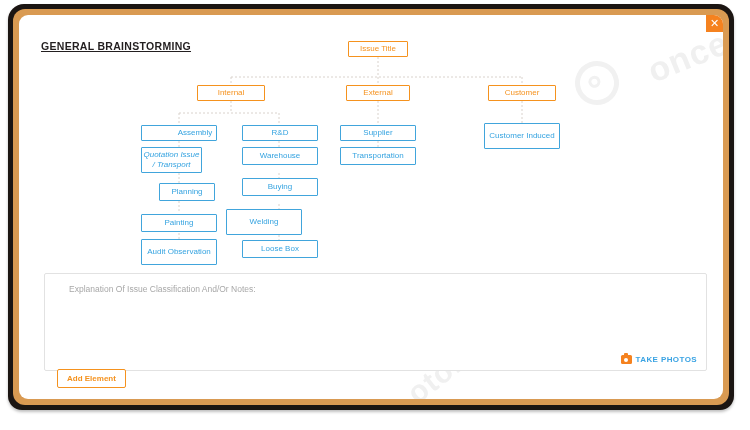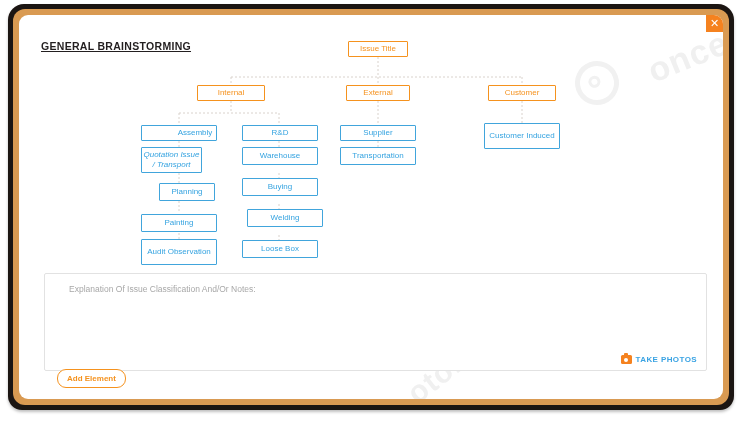--- a/index.html
+++ b/index.html
@@ -182,21 +182,21 @@
     left: 38px;
     top: 354px;
     padding: 4px 9px;
     box-sizing: border-box;
     border: 1px solid #f5921e;
     background: #ffffff;
     color: #f5921e;
     font-family: "Liberation Sans", sans-serif;
     font-size: 8px;
     font-weight: bold;
-    border-radius: 9px;
+    border-radius: 2px;
     cursor: pointer;
     z-index: 12;
   }
 
   #take-photos-button {
     position: absolute;
     right: 26px;
     top: 340px;
     display: flex;
     align-items: center;
@@ -296,21 +296,21 @@
 
         <div class="node blue" style="left:122px; top:110px; width:76px; height:16px;padding-left:32px;">Assembly</div>
         <div class="node blue" style="left:122px; top:132px; width:61px; height:26px;font-style:italic;">Quotation Issue / Transport</div>
         <div class="node blue" style="left:140px; top:168px; width:56px; height:18px;">Planning</div>
         <div class="node blue" style="left:122px; top:199px; width:76px; height:18px;">Painting</div>
         <div class="node blue" style="left:122px; top:224px; width:76px; height:26px;">Audit Observation</div>
 
         <div class="node blue" style="left:223px; top:110px; width:76px; height:16px;">R&amp;D</div>
         <div class="node blue" style="left:223px; top:132px; width:76px; height:18px;">Warehouse</div>
         <div class="node blue" style="left:223px; top:163px; width:76px; height:18px;">Buying</div>
-        <div class="node blue" style="left:228px; top:194px; width:76px; height:18px;">Welding</div>
+        <div class="node blue" style="left:207px; top:194px; width:76px; height:26px;">Welding</div>
         <div class="node blue" style="left:223px; top:225px; width:76px; height:18px;">Loose Box</div>
 
         <div class="node blue" style="left:321px; top:110px; width:76px; height:16px;text-align:right;">Supplier</div>
         <div class="node blue" style="left:321px; top:132px; width:76px; height:18px;">Transportation</div>
 
         <div class="node blue" style="left:465px; top:108px; width:76px; height:26px;">Customer Induced</div>
       </div>
 
       <textarea id="notes-area" placeholder="Explanation Of Issue Classification And/Or Notes:" style=""></textarea>
 

